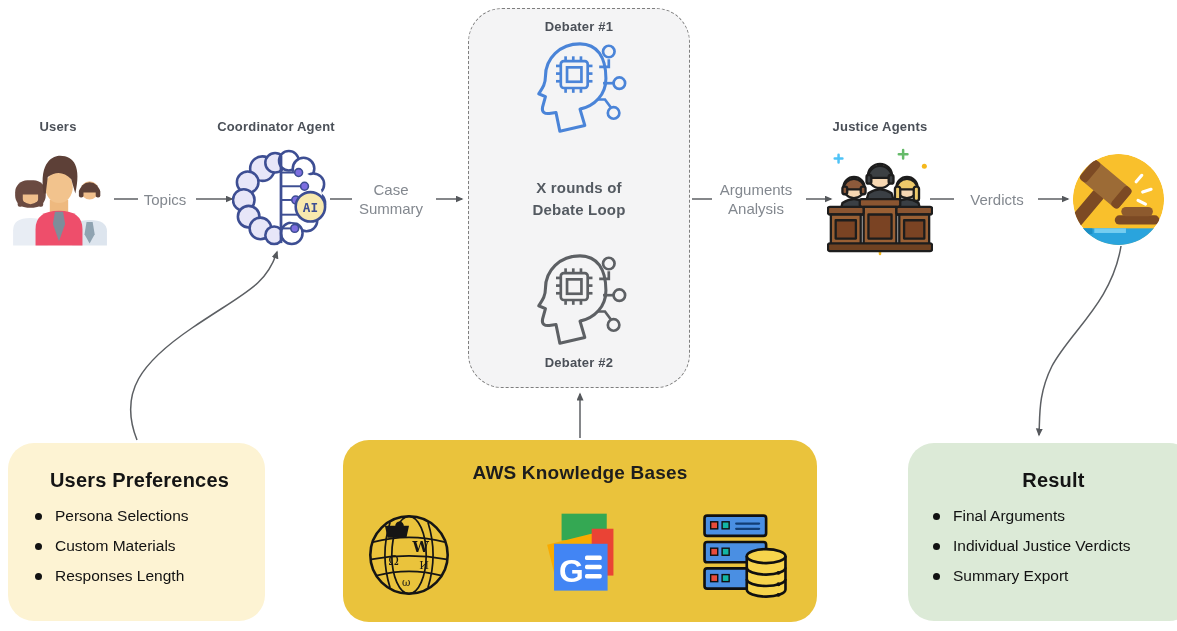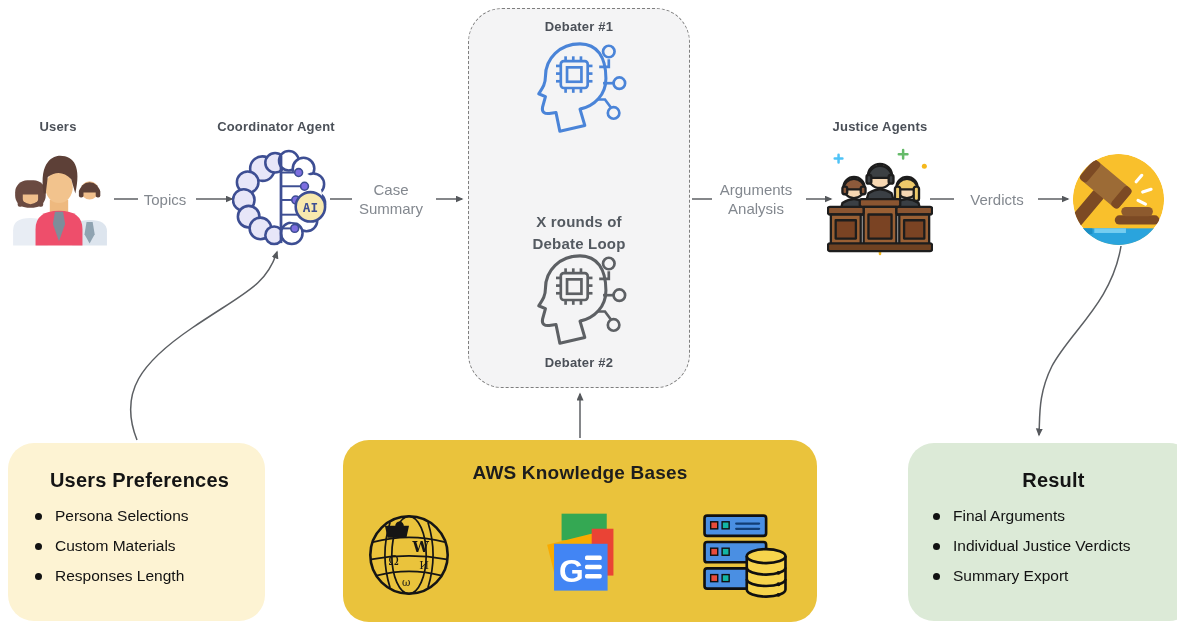--- a/index.html
+++ b/index.html
@@ -3,21 +3,21 @@
 <meta charset="utf-8">
 <style>
   html,body{margin:0;padding:0;background:#ffffff;}
   #canvas{position:relative;width:1177px;height:631px;background:#ffffff;overflow:hidden;
           font-family:"Liberation Sans","DejaVu Sans",sans-serif;}
   .abs{position:absolute;}
   svg{display:block;}
   
   .node-label{position:absolute;font-weight:700;font-size:13px;color:#4b5058;text-align:center;letter-spacing:.2px;}
   .edge-label{position:absolute;font-weight:400;font-size:15px;color:#83888f;text-align:center;line-height:19px;}
-  .loop-label{position:absolute;font-weight:700;font-size:15px;color:#545a61;text-align:center;line-height:22px;letter-spacing:.2px;margin-top:34px;}
+  .loop-label{position:absolute;font-weight:700;font-size:15px;color:#545a61;text-align:center;line-height:22px;letter-spacing:.2px;}
   
   #debate-box{position:absolute;left:468px;top:8px;width:222px;height:380px;background:#f4f4f5;
               border:1.6px dashed #7e7e7e;border-radius:34px;box-sizing:border-box;}
   
   .card{position:absolute;border-radius:26px;box-sizing:border-box;}
   #pref-card{left:8px;top:443px;width:257px;height:178px;background:#fdf3d3;padding:26px 14px 0 20px;}
   #aws-card{left:343px;top:440px;width:474px;height:182px;background:#eac33c;padding:22px 0 0 0;}
   #result-card{left:908px;top:443px;width:287px;height:178px;background:#dcead7;padding:26px 14px 0 18px;}
   .card h2{margin:0;text-align:center;font-size:20px;font-weight:700;color:#141414;letter-spacing:.2px;}
   #aws-card h2{font-size:19px;color:#1d1d1d;}

